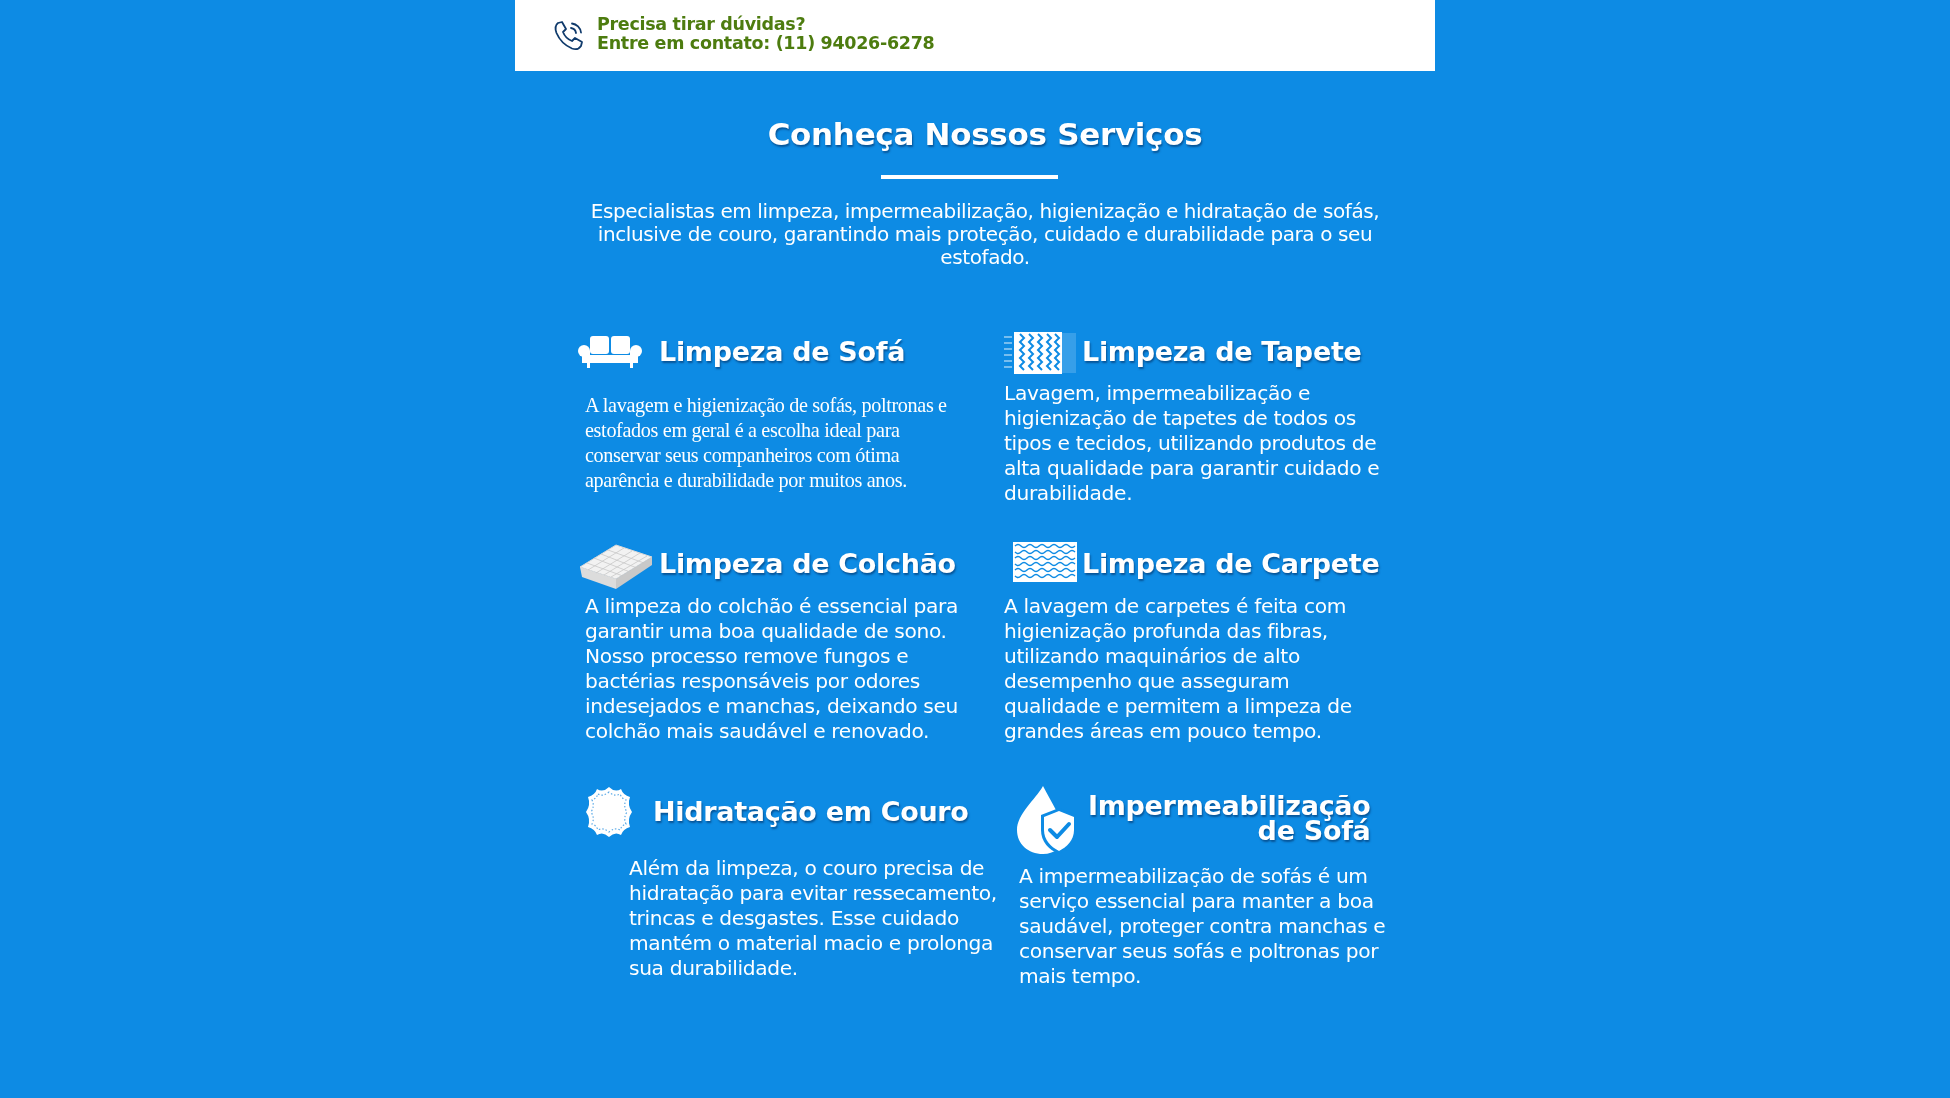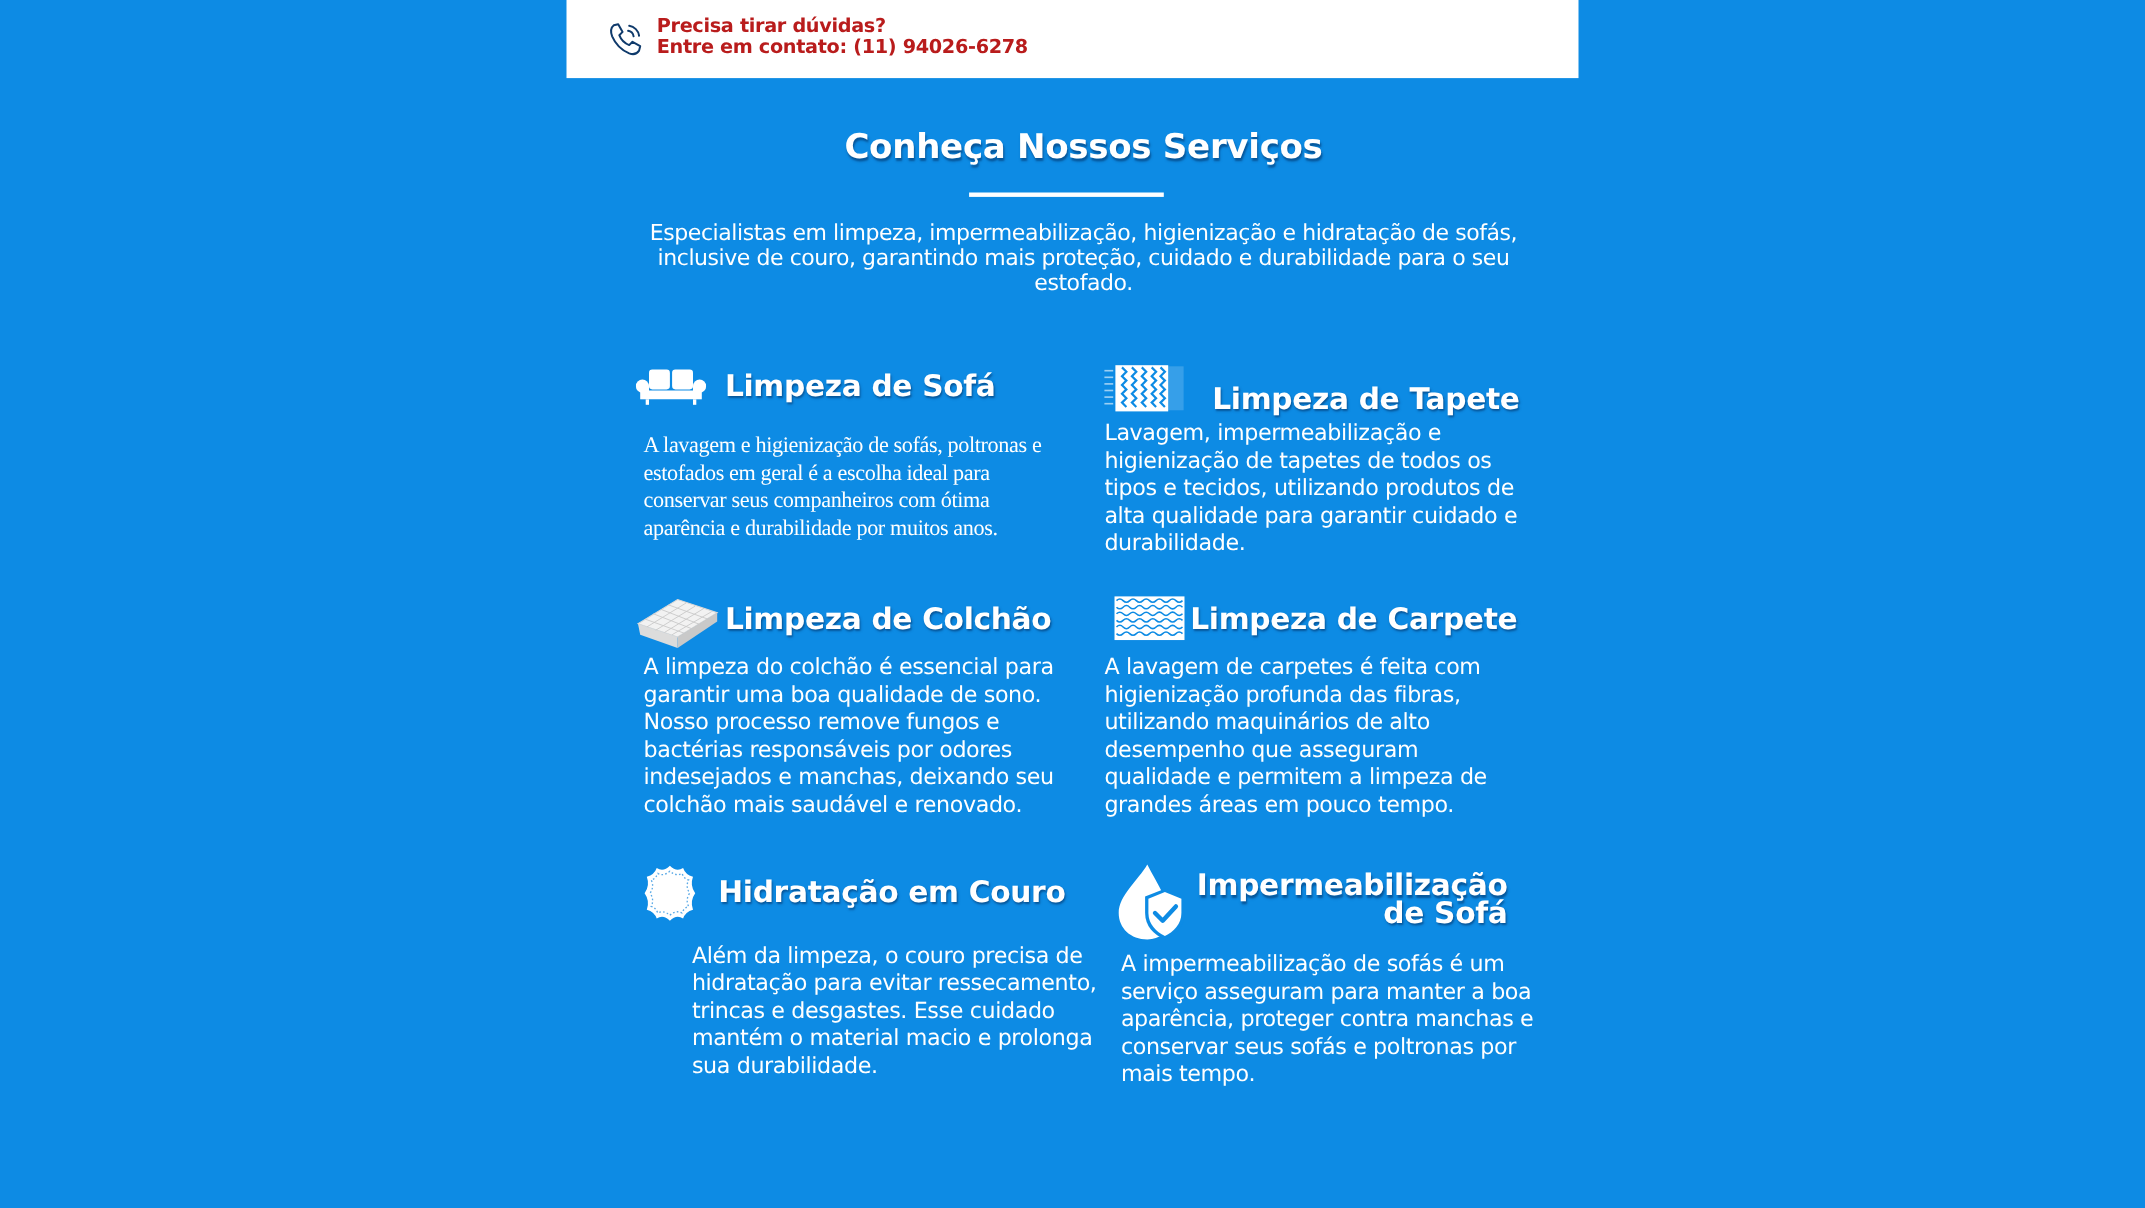--- a/index.html
+++ b/index.html
@@ -13,21 +13,21 @@
 
     
     .topbar {
       position: absolute; left: 515px; top: 0; width: 920px; height: 71px;
       background: #ffffff;
       display: flex; align-items: center;
     }
     .topbar .phone-icon { position: absolute; left: 37px; top: 19px; width: 34px; height: 34px; }
     .topbar .contact-text {
       position: absolute; left: 82px; top: 15px;
-      color: #b91c1c; font-weight: bold; font-size: 17.5px; line-height: 19px;
+      color: #4d7c0f; font-weight: bold; font-size: 17.5px; line-height: 19px;
       letter-spacing: -0.3px;
     }
 
     
     .section-title {
       position: absolute; left: 0; top: 116px; width: 1970px;
       text-align: center; font-size: 31px; font-weight: bold;
       text-shadow: 1px 2px 2px rgba(0,40,90,0.55);
       letter-spacing: -0.3px;
     }
@@ -54,21 +54,21 @@
       letter-spacing: -0.35px;
     }
 
     #svc-sofa { left: 578px; top: 328px; width: 400px; }
     #svc-sofa .svc-icon { left: 0; top: 6px; width: 64px; height: 36px; }
     #svc-sofa .svc-title { left: 81px; top: 10px; }
     #svc-sofa .svc-desc { left: 7px; top: 65px; width: 390px; font-family: Liberation Serif, serif; }
 
     #svc-tapete { left: 1002px; top: 328px; width: 400px; }
     #svc-tapete .svc-icon { left: 0; top: 3px; width: 76px; height: 44px; }
-    #svc-tapete .svc-title { left: 80px; top: 22px; margin-left: 20px; }
+    #svc-tapete .svc-title { left: 80px; top: 10px; }
     #svc-tapete .svc-desc { left: 2px; top: 53px; width: 380px; }
 
     #svc-colchao { left: 578px; top: 540px; width: 400px; }
     #svc-colchao .svc-icon { left: 0; top: 3px; width: 76px; height: 48px; }
     #svc-colchao .svc-title { left: 81px; top: 10px; }
     #svc-colchao .svc-desc { left: 7px; top: 54px; width: 390px; }
 
     #svc-carpete { left: 1012px; top: 542px; width: 400px; }
     #svc-carpete .svc-icon { left: 1px; top: 0; width: 64px; height: 40px; }
     #svc-carpete .svc-title { left: 70px; top: 8px; }
@@ -194,16 +194,16 @@
     <svg class="svc-icon" viewBox="0 0 66 72">
       <path d="M30 2 C22 16 4 30 4 46 C4 60 15 70 30 70 C36 70 40 68 44 66 L44 28 C40 20 34 10 30 2 Z" fill="#fff"></path>
       <path d="M46 24 L64 31 L64 46 C64 58 56 66 46 70 C36 66 28 58 28 46 L28 31 Z" fill="#0d8be4"></path>
       <path d="M46 27 L61 33 L61 46 C61 56 54 63 46 67 C38 63 31 56 31 46 L31 33 Z" fill="#fff"></path>
       <path d="M37 46 L44 53 L56 40" fill="none" stroke="#0d8be4" stroke-width="4" stroke-linecap="round" stroke-linejoin="round"></path>
     </svg>
     <h2 class="svc-title">
       <span style="display:block">Impermeabilização</span>
       <span style="display:block">de Sofá</span>
     </h2>
-    <p class="svc-desc">A impermeabilização de sofás é um serviço asseguram para manter a boa aparência, proteger contra manchas e conservar seus sofás e poltronas por mais tempo.</p>
+    <p class="svc-desc">A impermeabilização de sofás é um serviço essencial para manter a boa saudável, proteger contra manchas e conservar seus sofás e poltronas por mais tempo.</p>
   </div>
 
 </div>
 
 </body></html>

